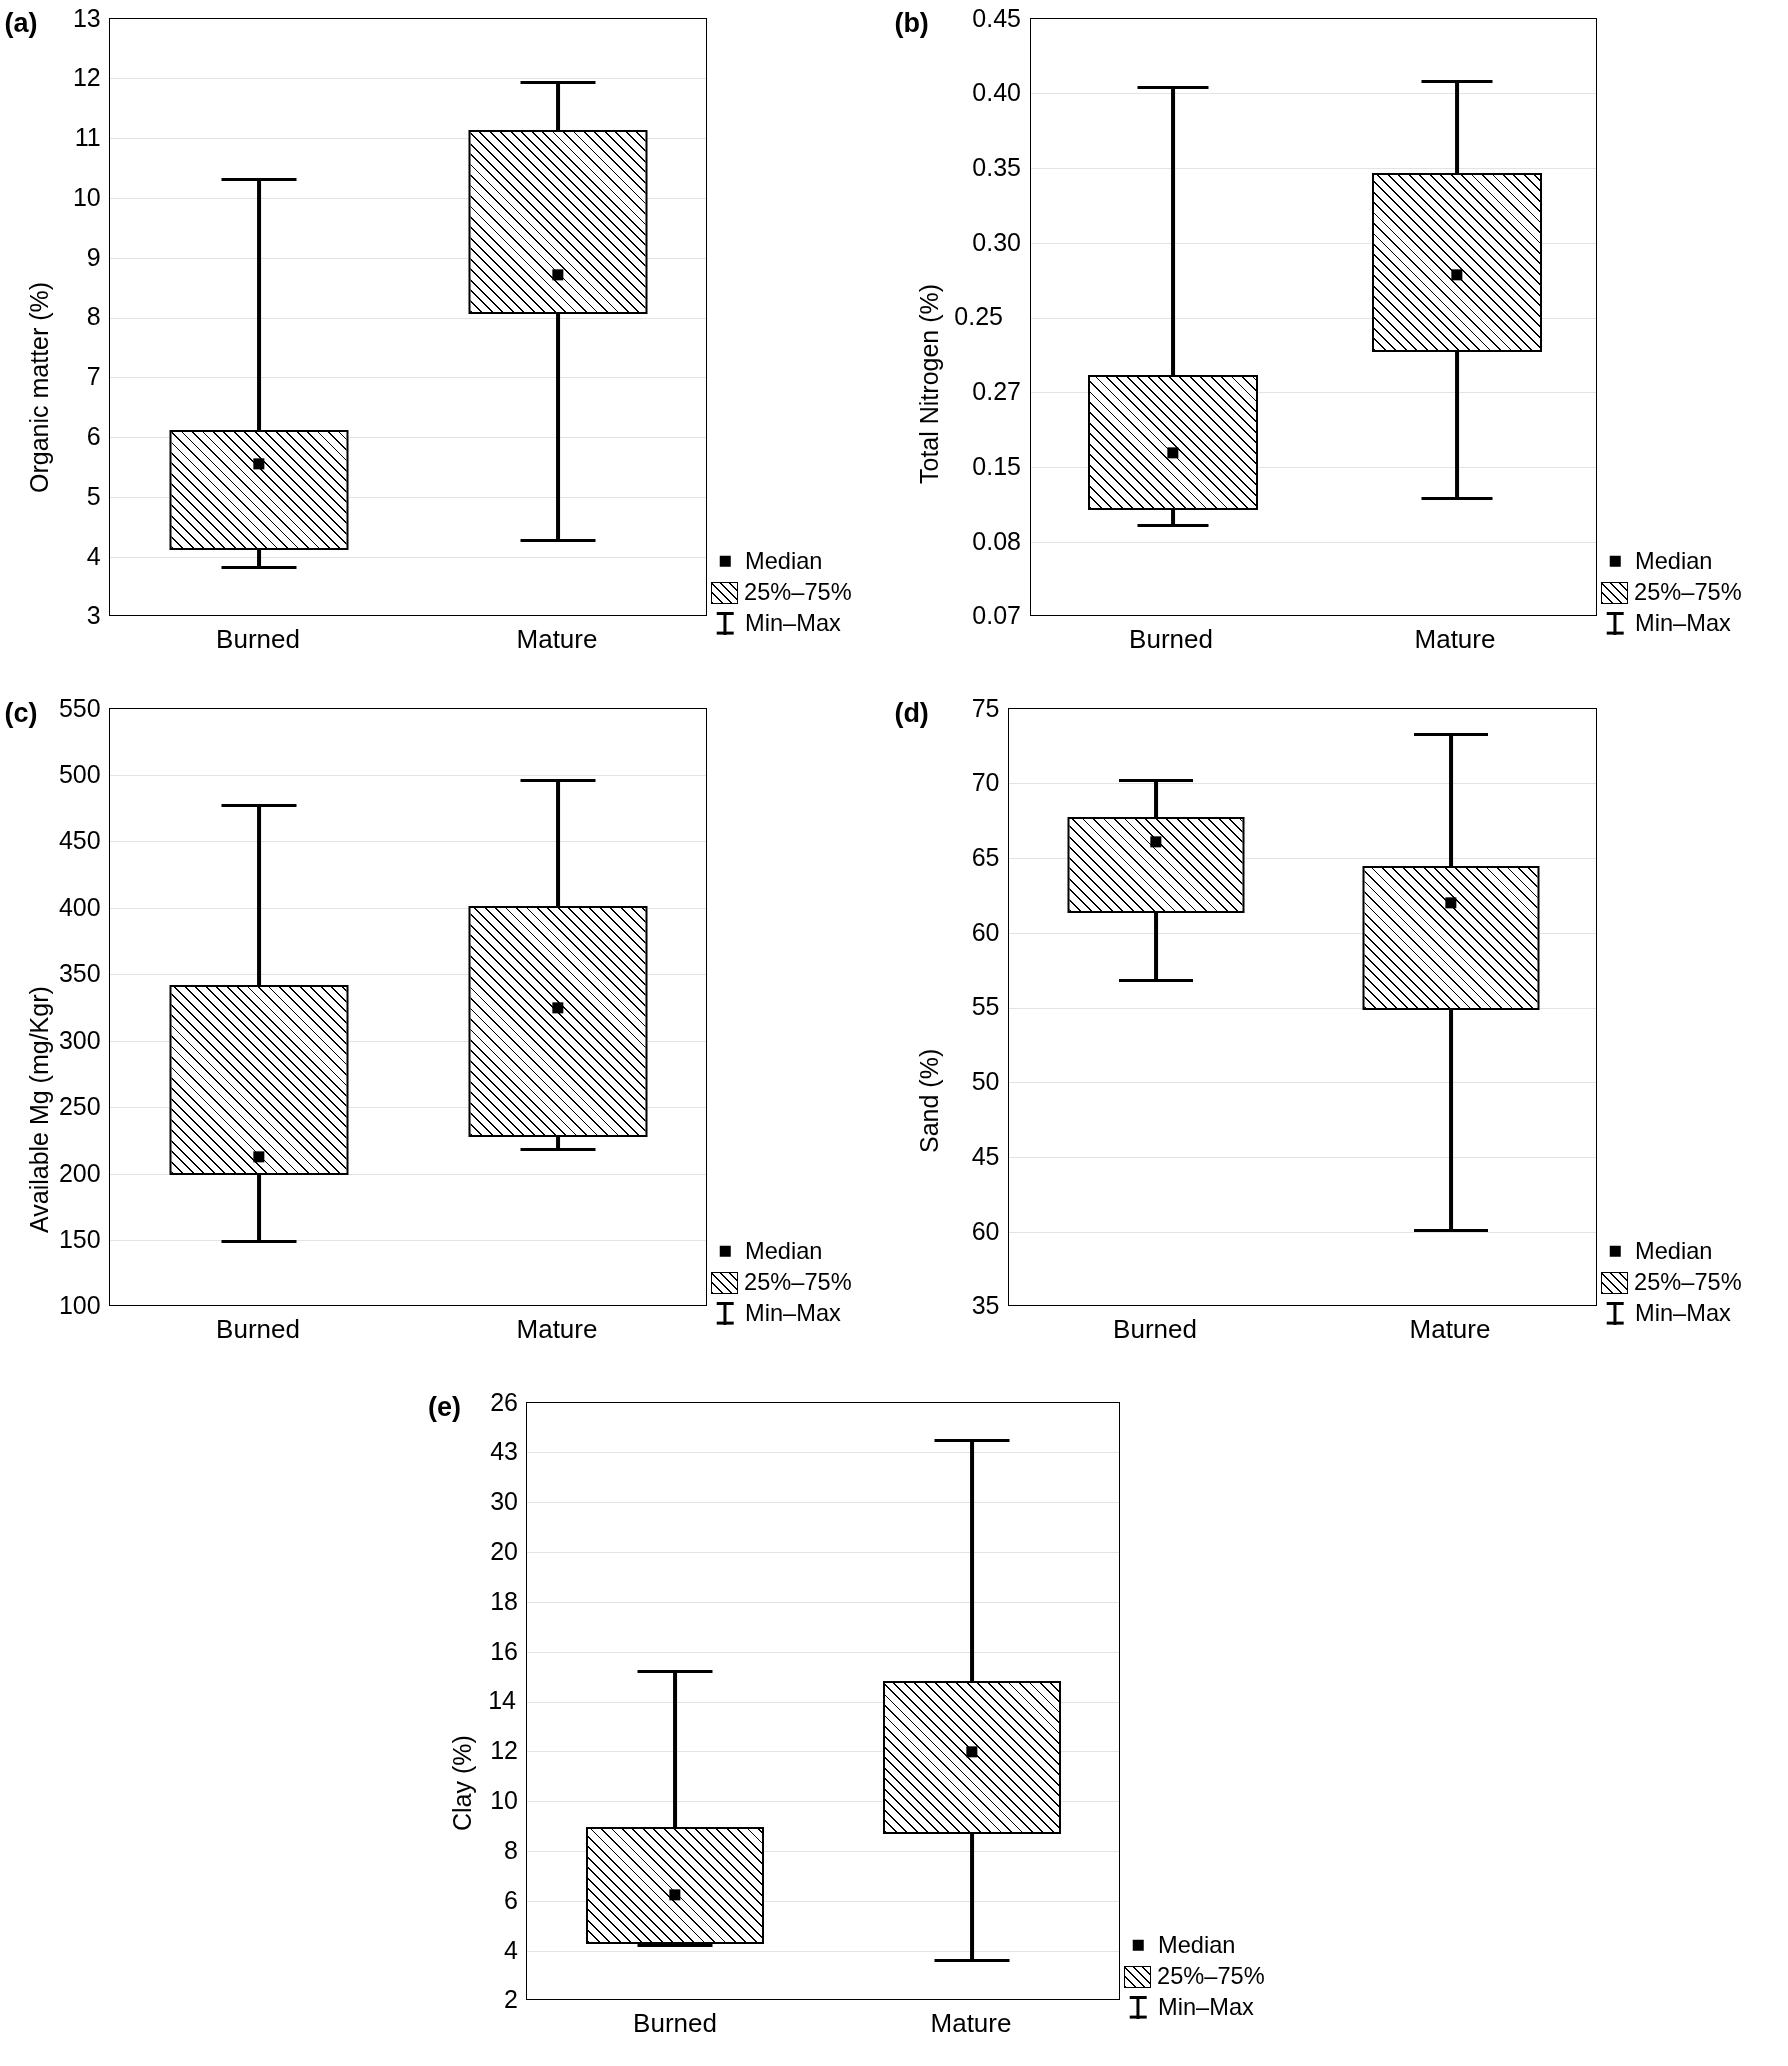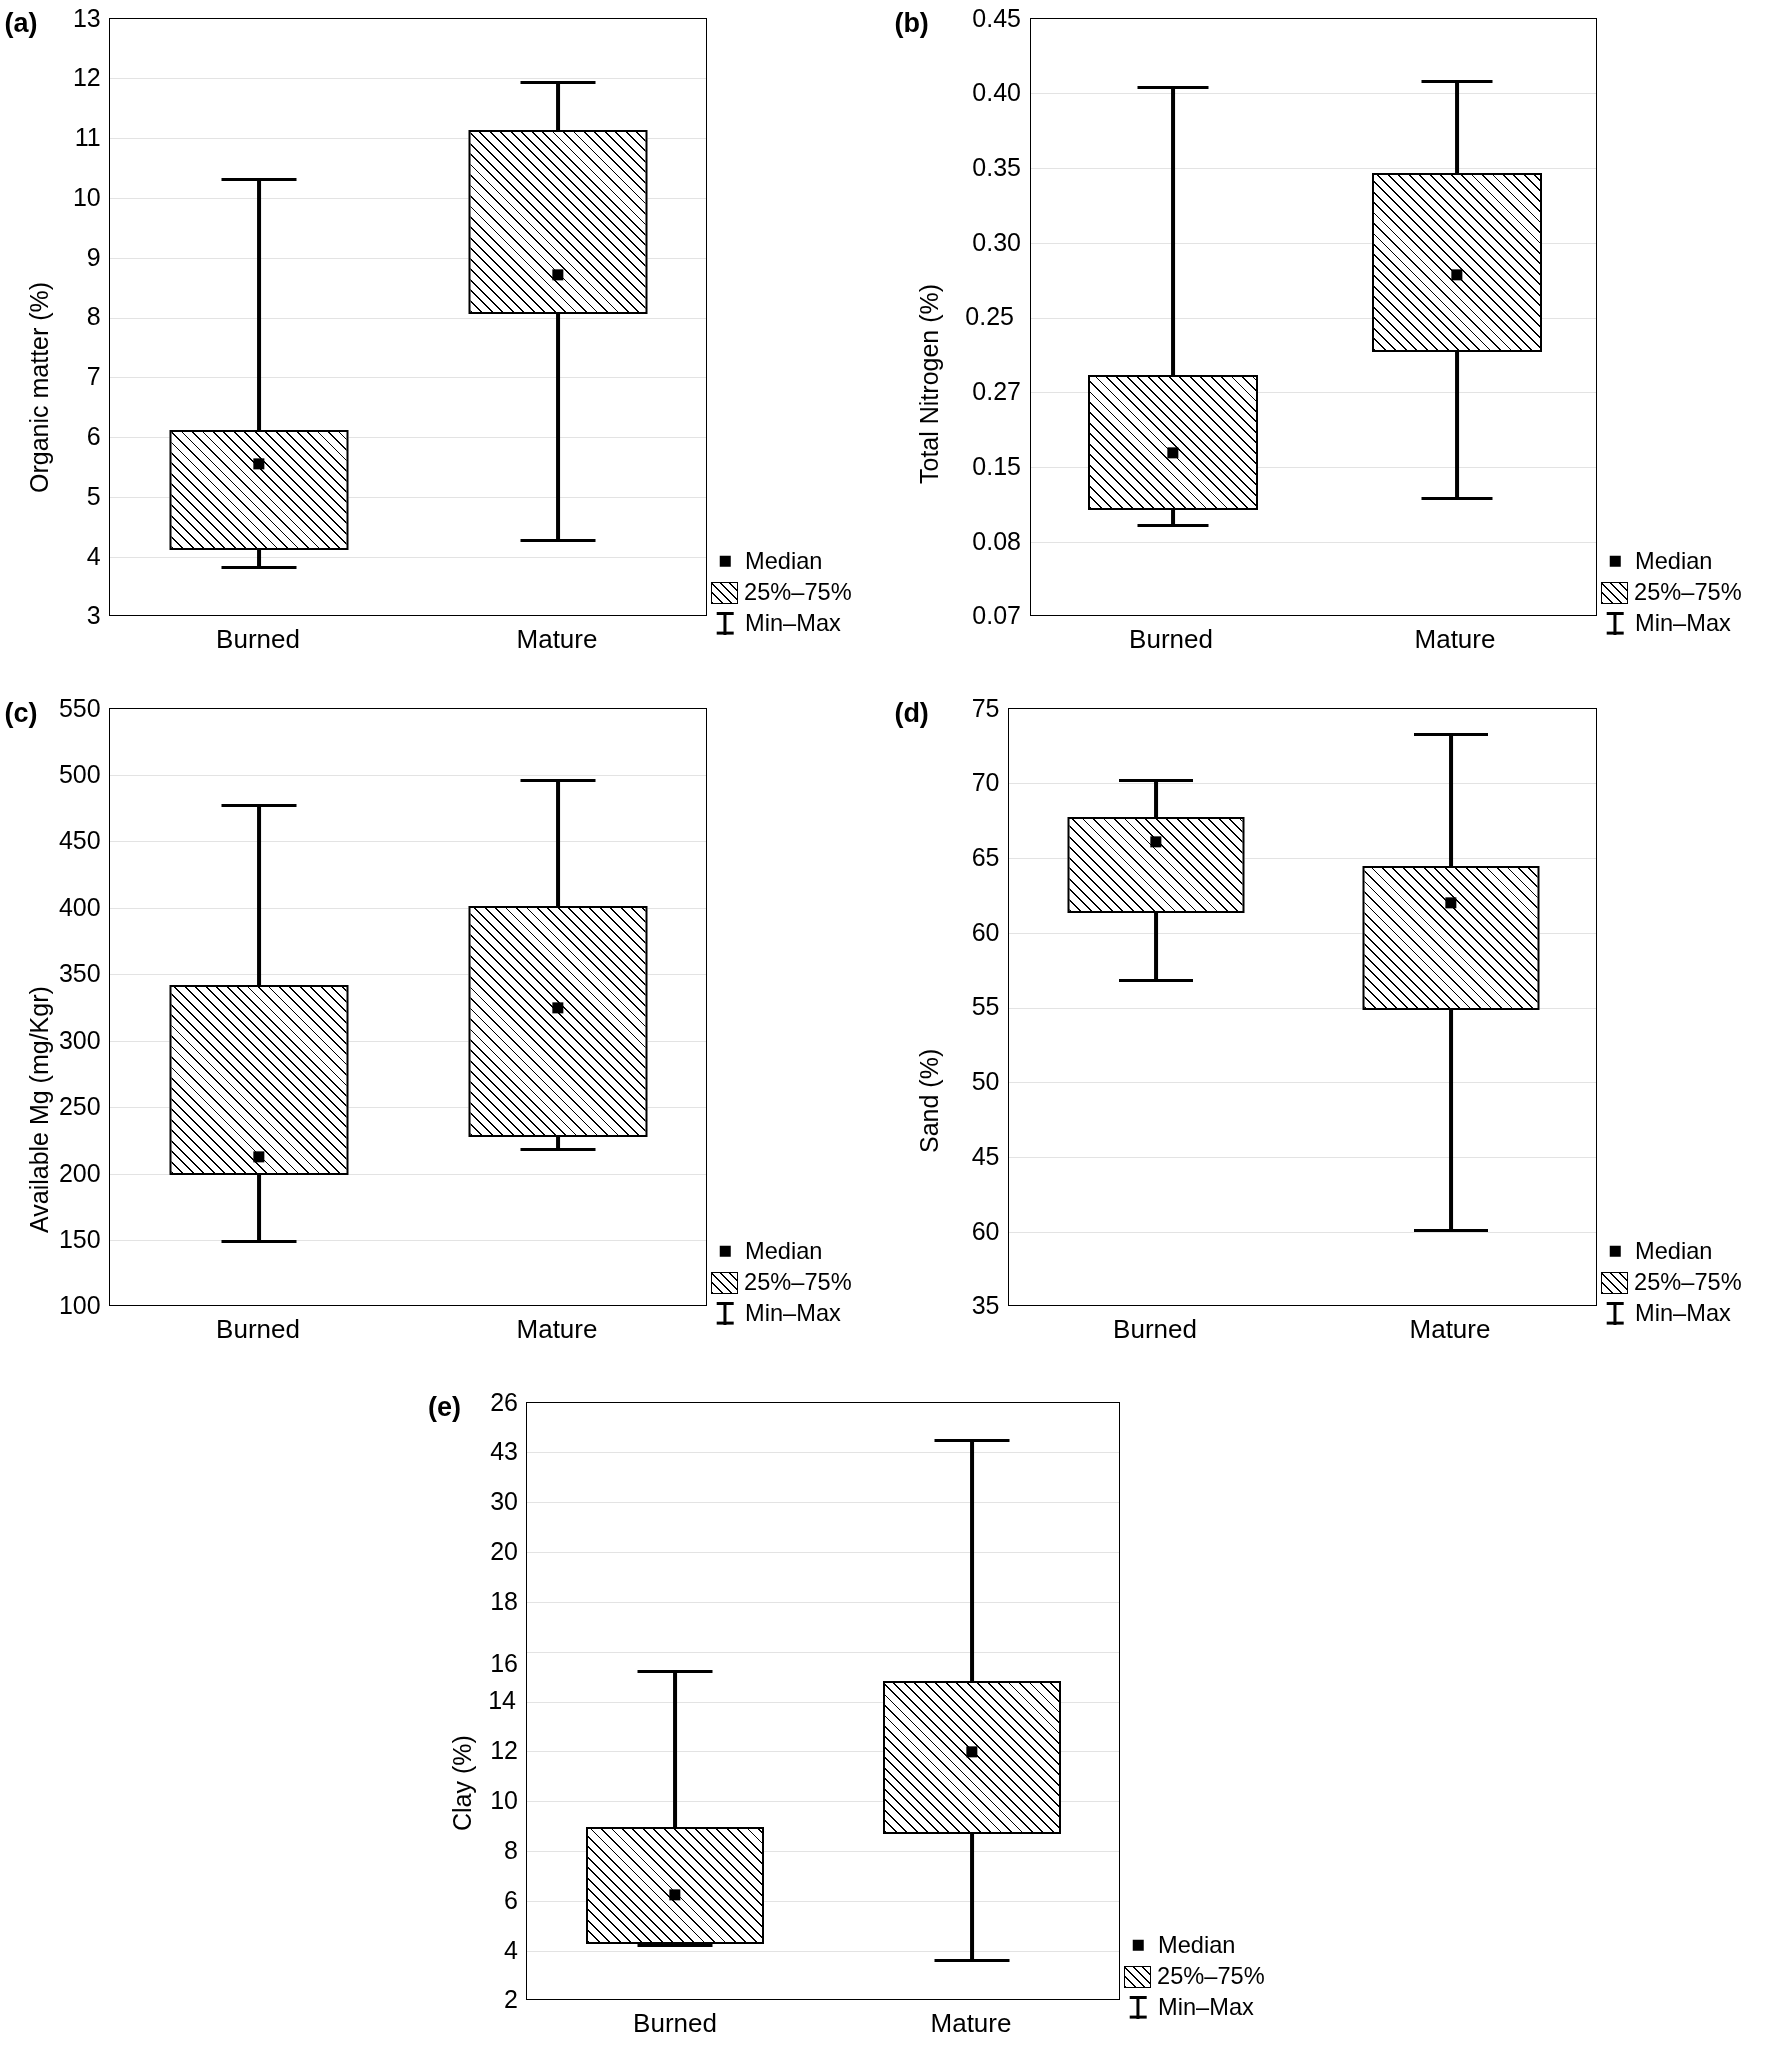--- a/index.html
+++ b/index.html
@@ -260,21 +260,21 @@
       </div>
       <div class="legend-row">
         <span class="legend-key key-minmax"></span>
         <span class="legend-label">Min–Max</span>
       </div>
     </div>
   <div class="ytick" style="top: 615px; left: 39px; width: 92px;">0.07</div>
       <div class="ytick" style="top: 541px; left: 39px; width: 92px;">0.08</div>
       <div class="ytick" style="top: 466px; left: 39px; width: 92px;">0.15</div>
       <div class="ytick" style="top: 391px; left: 39px; width: 92px;">0.27</div>
-      <div class="ytick" style="top: 316px; left: 32px; width: 92px;">0.25</div>
+      <div class="ytick" style="top: 316px; left: 21px; width: 92px;">0.25</div>
       <div class="ytick" style="top: 242px; left: 39px; width: 92px;">0.30</div>
       <div class="ytick" style="top: 167px; left: 39px; width: 92px;">0.35</div>
       <div class="ytick" style="top: 92px; left: 39px; width: 92px;">0.40</div>
       <div class="ytick" style="top: 17.5px; left: 39px; width: 92px;">0.45</div>
       <div class="xtick" style="left: 172px; width: 218px; top: 624px;">Burned</div>
       <div class="xtick" style="left: 456px; width: 218px; top: 624px;">Mature</div>
     </div>
 
   <div class="panel" id="panel-c" style="left:0px; top:690px; width:877px; height:681px;">
     <div class="panel-tag" style="left:4.4px; top:9.6px;">(c)</div>
@@ -416,21 +416,21 @@
         <span class="legend-label">Min–Max</span>
       </div>
     </div>
   <div class="ytick" style="top: 615px; left: 11px; width: 92px;">2</div>
       <div class="ytick" style="top: 566px; left: 11px; width: 92px;">4</div>
       <div class="ytick" style="top: 516px; left: 11px; width: 92px;">6</div>
       <div class="ytick" style="top: 466px; left: 11px; width: 92px;">8</div>
       <div class="ytick" style="top: 416px; left: 11px; width: 92px;">10</div>
       <div class="ytick" style="top: 366px; left: 11px; width: 92px;">12</div>
       <div class="ytick" style="top: 316px; left: 9px; width: 92px;">14</div>
-      <div class="ytick" style="top: 267px; left: 11px; width: 92px; margin-top: 12px;">16</div>
+      <div class="ytick" style="top: 267px; left: 11px; width: 92px;">16</div>
       <div class="ytick" style="top: 217px; left: 11px; width: 92px;">18</div>
       <div class="ytick" style="top: 167px; left: 11px; width: 92px;">20</div>
       <div class="ytick" style="top: 117px; left: 11px; width: 92px;">30</div>
       <div class="ytick" style="top: 67px; left: 11px; width: 92px;">43</div>
       <div class="ytick" style="top: 17.5px; left: 11px; width: 92px;">26</div>
       <div class="xtick" style="left: 151px; width: 218px; top: 624px;">Burned</div>
       <div class="xtick" style="left: 447px; width: 218px; top: 624px;">Mature</div>
     </div>
 
 </div>

